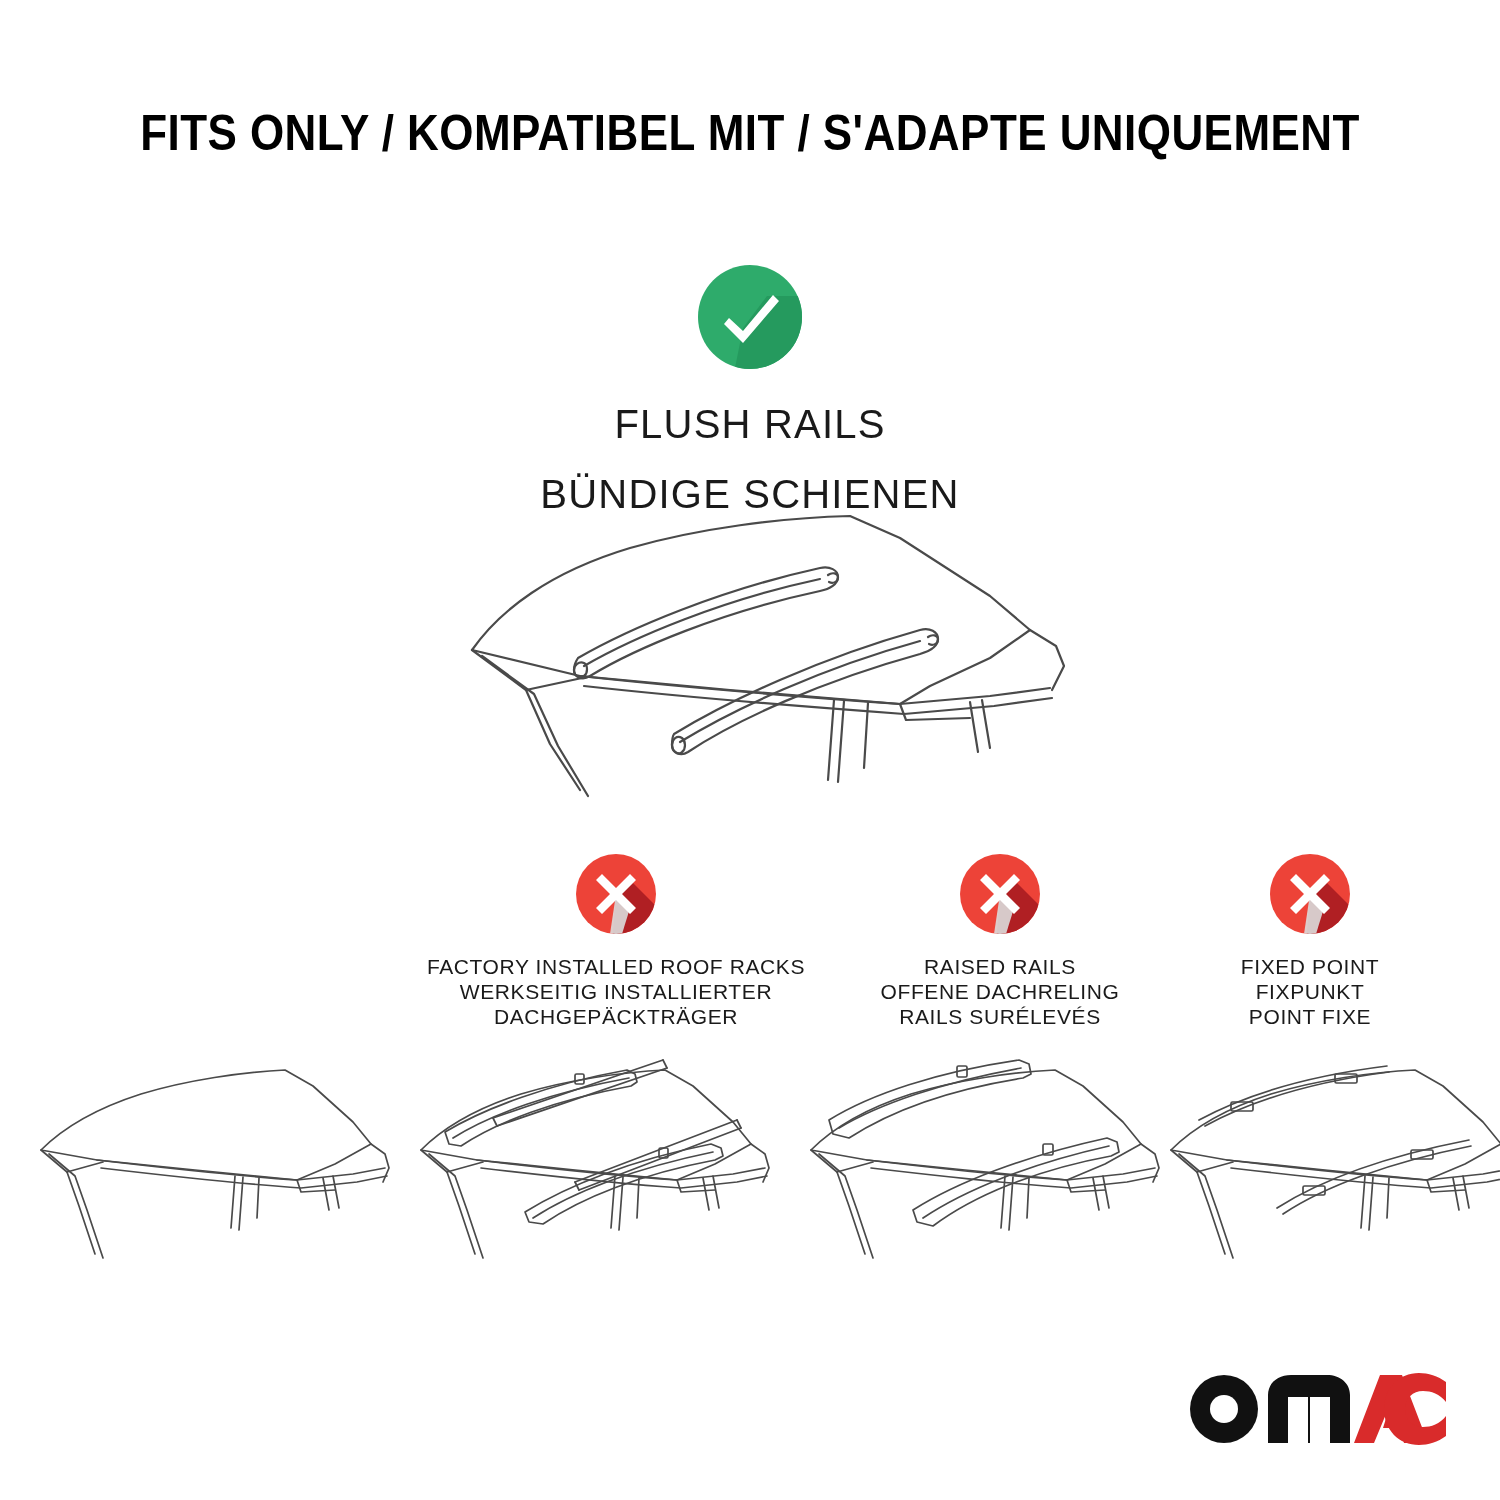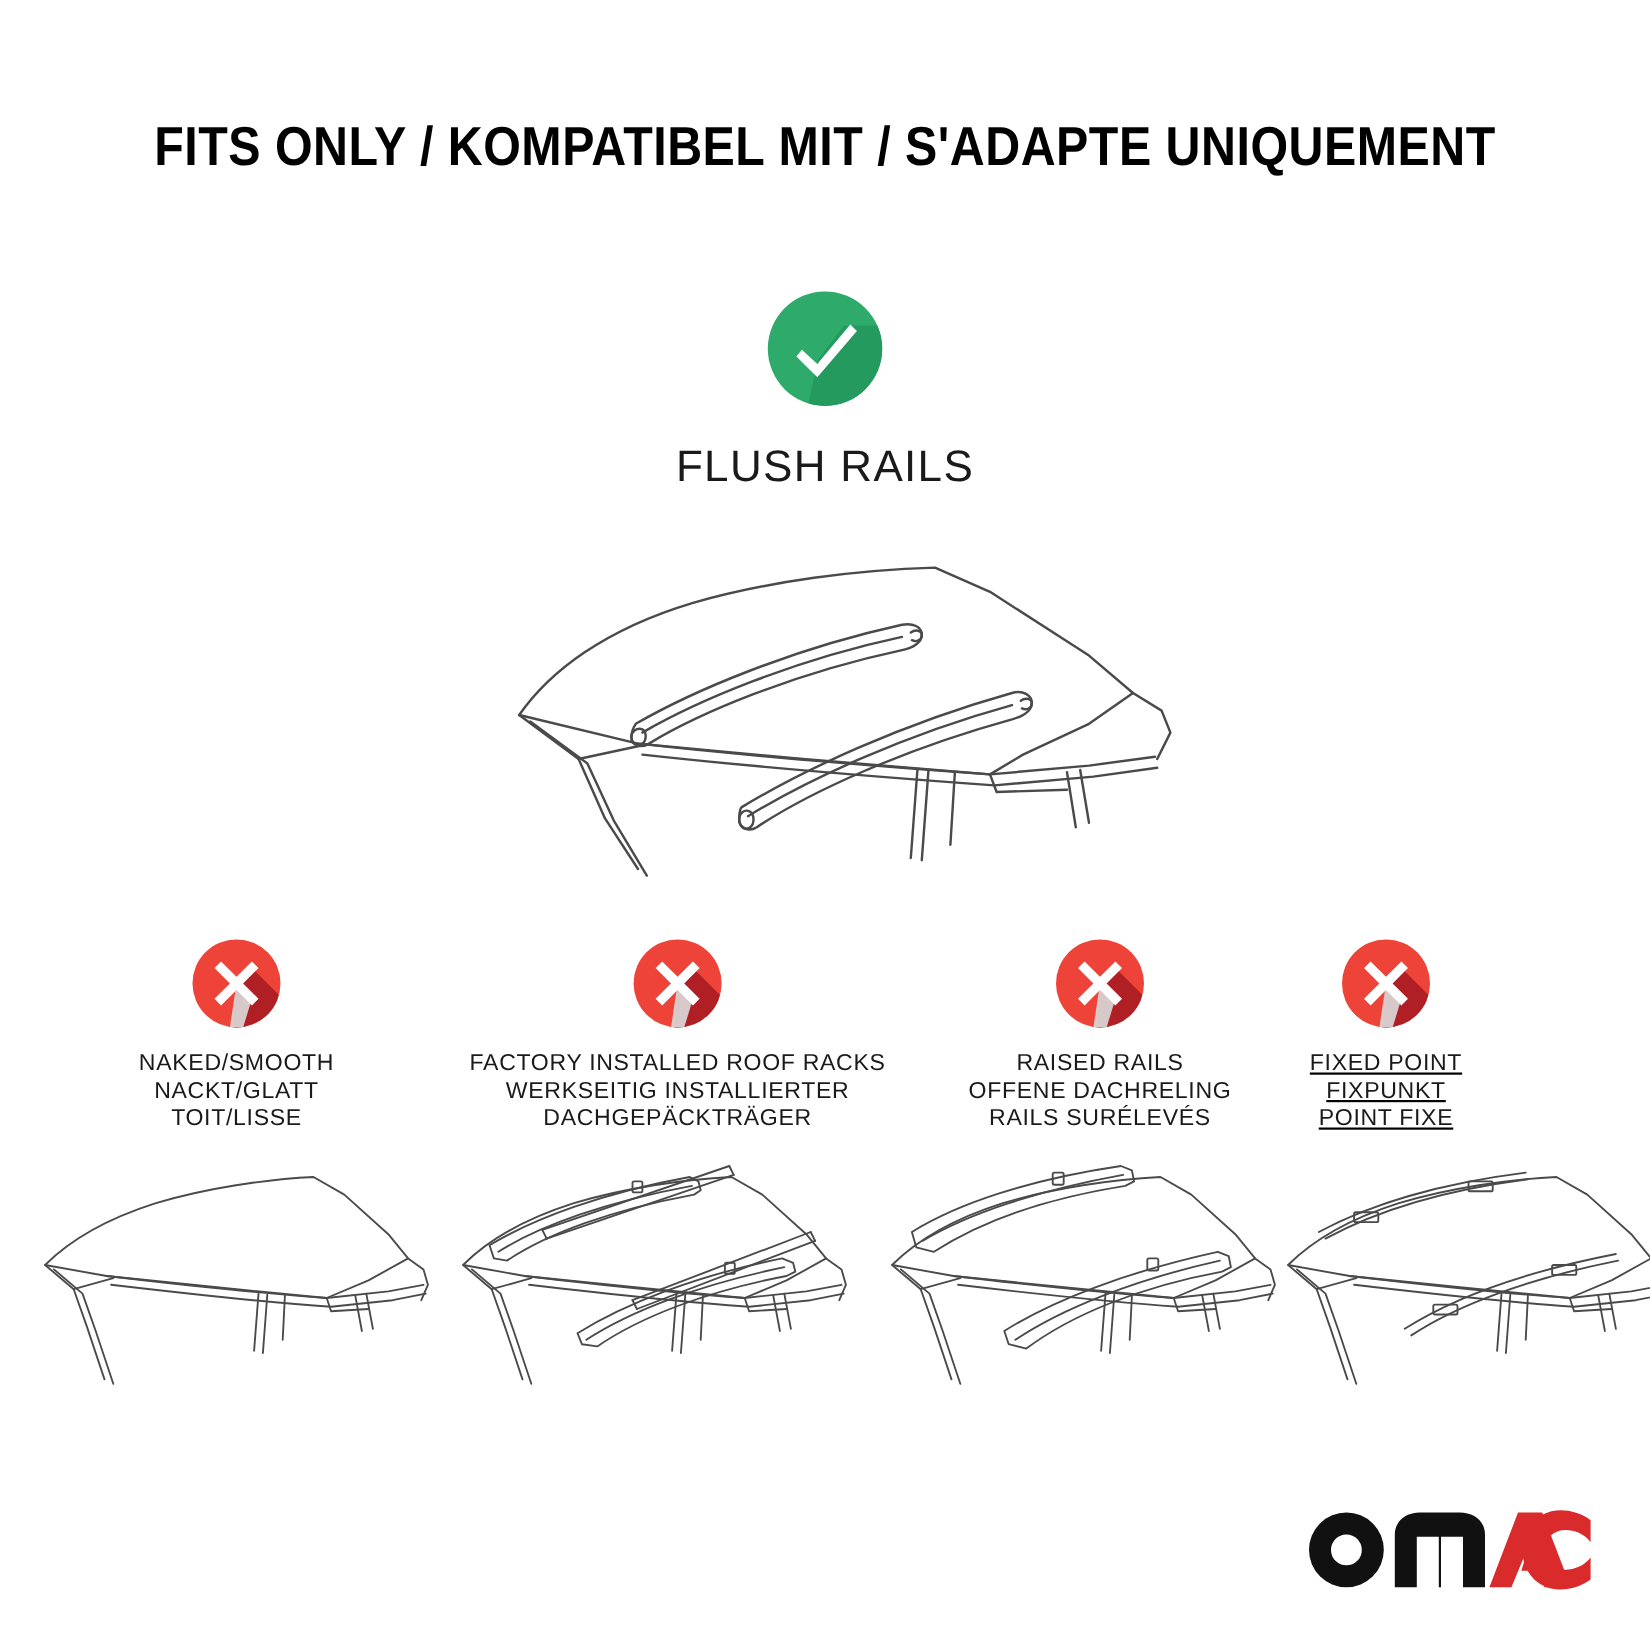--- a/index.html
+++ b/index.html
@@ -141,20 +141,21 @@
         <circle cx="59" cy="59" r="52" fill="#2eab6b"></circle>
         <g clip-path="url(#gclip)">
           <path d="M52 70 L76 38 L120 38 L120 130 L40 130 Z" fill="#259a5e"></path>
         </g>
         <path d="M38 60 L33 66 L52 85 L88 43 L82 37 L52 73 Z" fill="#ffffff"></path>
       </svg>
     </div>
 
     <div class="good-label">
       <span class="ln">FLUSH RAILS</span>
+      <span class="ln">BÜNDIGE SCHIENEN</span>
     </div>
   </div>
 
   <div class="good-illus">
     <svg width="660" height="310" viewBox="0 0 660 310">
       <g fill="none" stroke="#4a4a4a" stroke-width="2.2" stroke-linejoin="round" stroke-linecap="round">
 
         <path d="M42 160 C70 120 120 82 200 58 C270 38 350 28 420 26
                  L470 48 L560 106 L600 140
                  L560 168 L500 196 L470 214
@@ -197,42 +198,20 @@
                  C242 250 242 247 244 244 Z"></path>
         <path d="M250 252 C304 219 392 178 490 151"></path>
         <path d="M242 255 C242 249 247 245 252 248 C256 251 256 259 252 262 C247 266 242 261 242 255 Z"></path>
         <path d="M498 147 C502 144 508 145 508 149 C508 154 503 156 499 154"></path>
       </g>
     </svg>
   </div>
 
   <div class="bad-row">
 
-    <div class="bad-col" style="left:45px; width:340px;">
-      <div class="icon-wrap">
-        <svg width="92" height="92" viewBox="0 0 92 92">
-          <defs>
-              <clipPath id="rclip1">
-                <circle cx="46" cy="46" r="40"></circle>
-              </clipPath>
-            </defs>
-          <circle cx="46" cy="46" r="40" fill="#ed4338"></circle>
-          <g clip-path="url(#rclip1)">
-            <path d="M46 46 L60 32 L110 82 L110 120 L40 120 Z" fill="#b01f23"></path>
-            <path d="M46 46 L60 60 L52 86 L40 86 Z" fill="#dcdcdc" opacity="0.9"></path>
-          </g>
-          <path d="M32 26 L26 32 L40 46 L26 60 L32 66 L46 52 L60 66 L66 60 L52 46 L66 32 L60 26 L46 40 Z" fill="#ffffff"></path>
-        </svg>
-      </div>
-      <div class="bad-label">
-        <span class="ln">NAKED/SMOOTH</span>
-        <span class="ln">NACKT/GLATT</span>
-        <span class="ln">TOIT/LISSE</span>
-      </div>
-    </div>
 
     <div class="bad-col" style="left:396px; width:440px;">
       <div class="icon-wrap">
         <svg width="92" height="92" viewBox="0 0 92 92">
           <defs>
               <clipPath id="rclip2">
                 <circle cx="46" cy="46" r="40"></circle>
               </clipPath>
             </defs>
           <circle cx="46" cy="46" r="40" fill="#ed4338"></circle>
@@ -266,21 +245,21 @@
           <path d="M32 26 L26 32 L40 46 L26 60 L32 66 L46 52 L60 66 L66 60 L52 46 L66 32 L60 26 L46 40 Z" fill="#ffffff"></path>
         </svg>
       </div>
       <div class="bad-label">
         <span class="ln">RAISED RAILS</span>
         <span class="ln">OFFENE DACHRELING</span>
         <span class="ln">RAILS SURÉLEVÉS</span>
       </div>
     </div>
 
-    <div class="bad-col" style="left:1110px; width:300px;text-decoration:underline;">
+    <div class="bad-col" style="left:1160px; width:300px;">
       <div class="icon-wrap">
         <svg width="92" height="92" viewBox="0 0 92 92">
           <defs>
               <clipPath id="rclip4">
                 <circle cx="46" cy="46" r="40"></circle>
               </clipPath>
             </defs>
           <circle cx="46" cy="46" r="40" fill="#ed4338"></circle>
           <g clip-path="url(#rclip4)">
             <path d="M46 46 L60 32 L110 82 L110 120 L40 120 Z" fill="#b01f23"></path>

